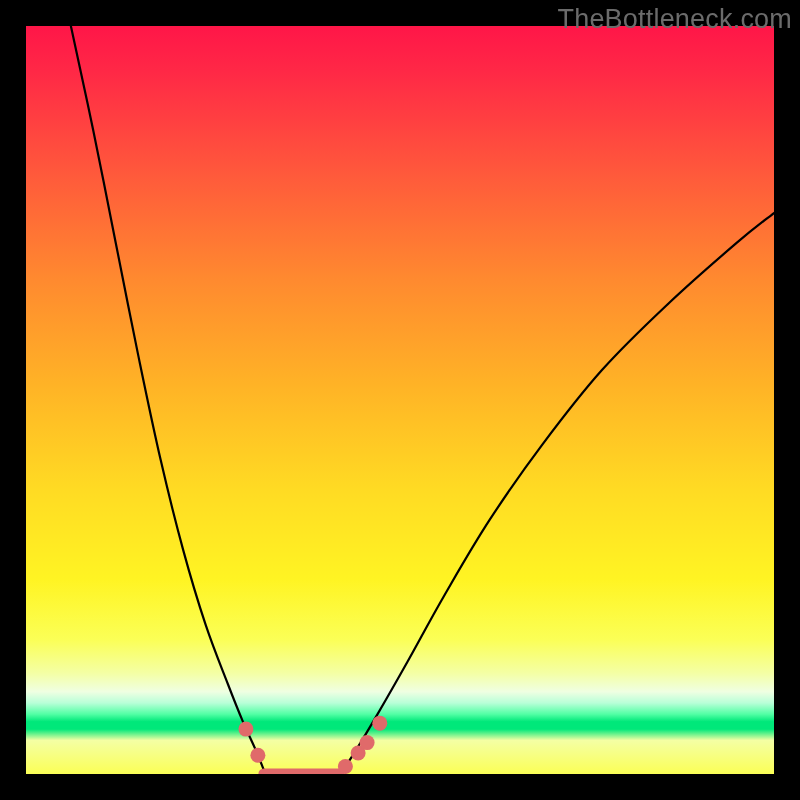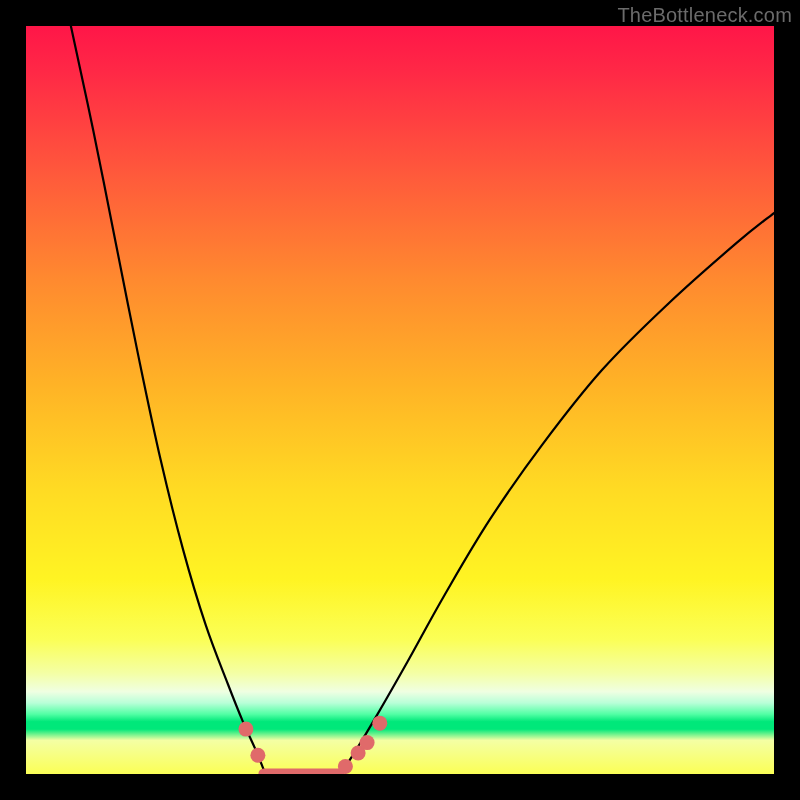--- a/index.html
+++ b/index.html
@@ -44,21 +44,21 @@
       #00e87a 94%,
       #f4ffa4 95.5%,
       #fbff56 100%
     );
   }
   .watermark {
     position: absolute;
     top: 4px;
     right: 8px;
     color: #6b6b6b;
-    font-size: 20px;
+    font-size: 27px;
     font-weight: 500;
     letter-spacing: 0.2px;
     z-index: 10;
   }
   svg.plot {
     position: absolute;
     left: 0;
     top: 0;
     width: 748px;
     height: 748px;

